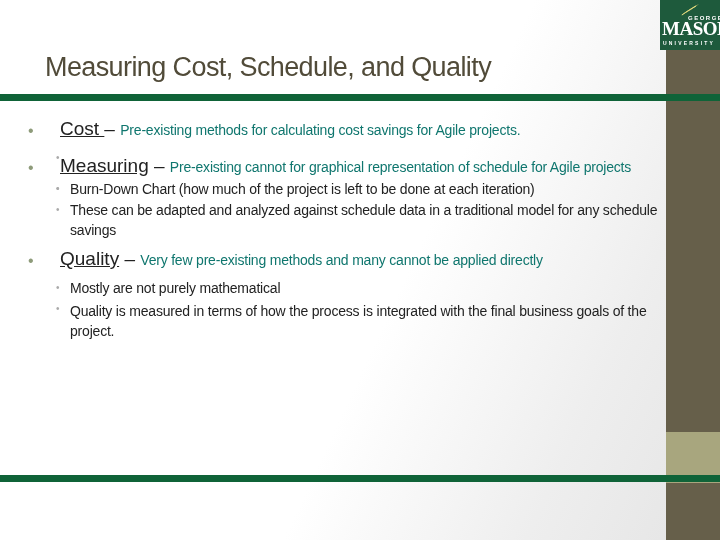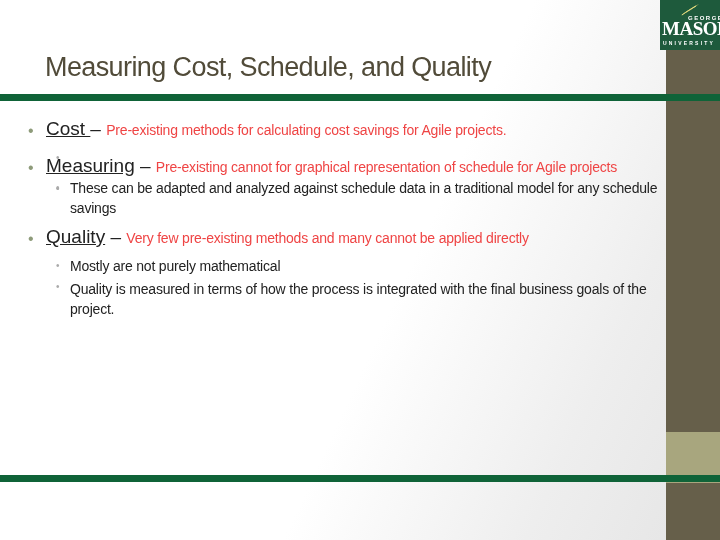--- a/index.html
+++ b/index.html
@@ -11,23 +11,23 @@
   .logo-george { position: absolute; left: 28px; top: 15px; font-size: 6px; letter-spacing: 1.5px; color: #fff; font-family: "Liberation Sans", sans-serif; font-weight: bold; }
   .logo-mason { position: absolute; left: 2px; top: 19px; font-size: 19px; color: #fff; font-family: "Liberation Serif", serif; font-weight: bold; letter-spacing: -0.5px; line-height: 1; }
   .logo-univ { position: absolute; left: 3px; top: 40px; font-size: 5px; letter-spacing: 2.2px; color: #fff; font-weight: bold; }
   .side-strip { position: absolute; left: 666px; top: 50px; width: 54px; height: 490px; background: #665f4a; }
   .side-khaki { position: absolute; left: 666px; top: 432px; width: 54px; height: 51px; background: #a8a67e; }
   .green-line { position: absolute; left: 0; width: 720px; height: 7px; background: #0f6338; }
   .title { position: absolute; left: 45px; top: 52px; font-family: Liberation Sans, sans-serif; font-size: 27px; color: #514b39; letter-spacing: -0.6px; white-space: nowrap; }
   .content { position: absolute; left: 28px; top: 118px; width: 630px; color: #222; }
   .l1 { position: relative; padding-left: 18px; font-size: 14px; line-height: 22px; }
   .l1 .bul { position: absolute; left: 0; top: 2px; color: #8e9b7a; font-size: 16px; }
-  .l1 .head { font-size: 19px; text-decoration: underline; color: #222; }
+  .l1 .head { font-size: 19px; text-decoration: underline; color: #222; margin-left: 14px; }
   .l1 .dash { font-size: 19px; color: #222; }
-  .l1 .rest { font-size: 14px; color: #ef4444; letter-spacing: -0.2px; }
+  .l1 .rest { font-size: 14px; color: #0f766e; letter-spacing: -0.2px; }
   .l2 { position: relative; padding-left: 42px; font-size: 14px; line-height: 22px; color: #222; letter-spacing: -0.2px; }
   .l2 .bul { position: absolute; left: 28px; top: 0; color: #aaa; font-size: 10px; }
   .sp-a { height: 6px; }
   .sp-b { height: 8px; }
 </style>
 </head>
 <body>
 
 <div class="side-strip"></div>
 <div class="side-khaki"></div>
@@ -61,20 +61,21 @@
 
   <div class="l1">
     <span class="bul">•</span>
     <span class="head">Measuring</span><span class="dash"> – </span><span class="rest">Pre-existing cannot for graphical representation of schedule for Agile projects</span>
   </div>
   <div class="l2">
     <span class="bul">•</span>
   </div>
   <div class="l2">
     <span class="bul">•</span>
+    <span>Burn-Down Chart (how much of the project is left to be done at each iteration)</span>
   </div>
   <div class="l2" style="line-height:20px;">
     <span class="bul">•</span>
     <span>These can be adapted and analyzed against schedule data in a traditional model for any schedule savings</span>
   </div>
   <div class="sp-b"></div>
 
   <div class="l1">
     <span class="bul">•</span>
     <span class="head">Quality</span><span class="dash"> – </span><span class="rest">Very few pre-existing methods and many cannot be applied directly</span>

